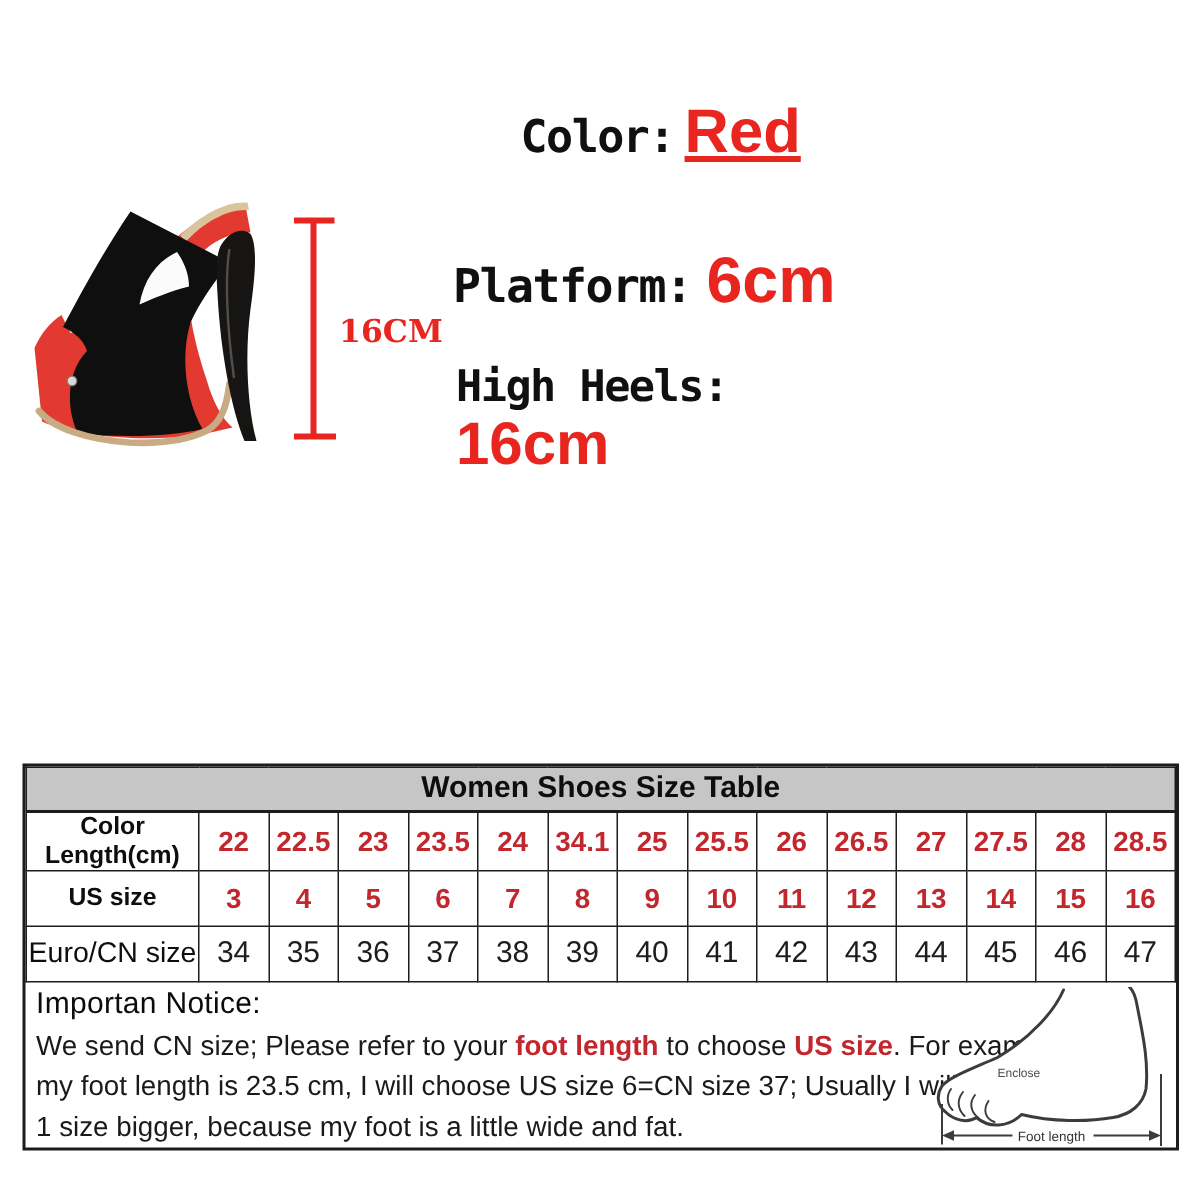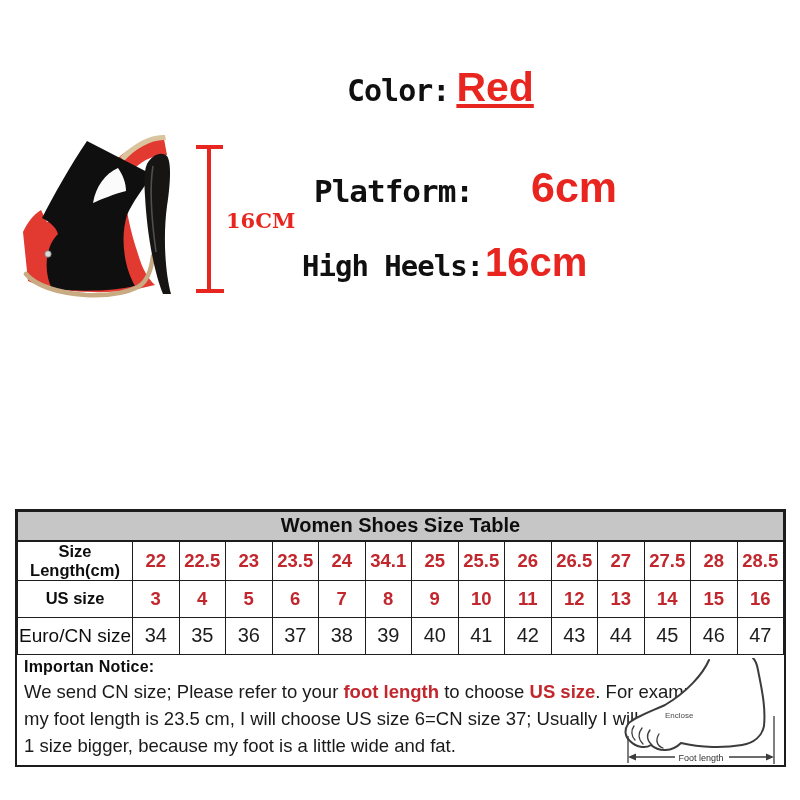--- a/index.html
+++ b/index.html
@@ -13,24 +13,24 @@
   #page{position:relative;width:800px;height:800px;background:#fff;overflow:hidden;
         font-family:"Liberation Sans",sans-serif;color:var(--ink);}
 
   
   .spec-line{position:absolute;display:flex;align-items:baseline;white-space:nowrap;}
   .spec-label{font-family:"DejaVu Sans Mono",monospace;color:#101010;font-weight:bold;letter-spacing:-1px;}
   .spec-value{font-family:"Liberation Sans",sans-serif;font-weight:bold;color:var(--accent-red);}
   #spec-color{left:299px;top:64px;}
   #spec-color .spec-label{font-size:30px;margin-left:48px;}
   #spec-color .spec-value{font-size:41px;margin-left:7px;text-decoration:underline;}
-  #spec-platform{left:314px;top:163px;gap:48px;}
+  #spec-platform{left:302px;top:163px;}
   #spec-platform .spec-label{font-size:31px;}
   #spec-platform .spec-value{font-size:43px;margin-left:10px;}
-  #spec-heels{left:302px;top:240px;}
+  #spec-heels{left:302px;top:240px;flex-direction:column;}
   #spec-heels .spec-label{font-size:29px;}
   #spec-heels .spec-value{font-size:40px;margin-left:2px;}
 
   
   #shoe{position:absolute;left:14px;top:124px;width:185px;height:178px;}
 
   
   #ruler{position:absolute;left:195px;top:144px;width:80px;height:152px;}
   .ruler-part{position:absolute;background:var(--accent-red);}
   #ruler-line{left:12px;top:2px;width:4px;height:146px;}
@@ -47,21 +47,21 @@
   .title-cell{height:29px;background:var(--header-gray);font-weight:bold;font-size:20px;
               color:#0e0e0e;border-bottom:2px solid #1c1c1c;}
   tbody tr{height:37px;}
   .row-label{font-weight:bold;font-size:16.5px;color:#0e0e0e;}
   .row-label.normal{font-weight:normal;font-size:19px;}
   .val-red{color:var(--table-red);font-weight:bold;font-size:18.5px;}
   .val-black{color:#1d1d1d;font-weight:normal;font-size:20px;}
 
   
   #notice{position:relative;height:114px;padding:3px 0 0 7px;}
-  #notice-title{font-weight:bold;font-size:16px;color:#0c0c0c;letter-spacing:0.2px;}
+  #notice-title{font-weight:normal;font-size:20px;color:#0c0c0c;letter-spacing:0.2px;}
   #notice-text{font-size:18.5px;line-height:27px;color:#1a1a1a;margin-top:2px;}
   #notice-text .seg-line{white-space:nowrap;display:block;}
   #notice-text .red{color:var(--table-red);font-weight:bold;}
   #foot-diagram{position:absolute;right:3px;bottom:3px;width:158px;height:108px;}
 
   svg text{font-family:"Liberation Sans",sans-serif;}
 </style>
 </head>
 <body>
 
@@ -131,21 +131,21 @@
           <col>
           <col>
         </colgroup>
       <thead>
         <tr>
           <th class="title-cell" id="table-title-cell" colspan="15">Women Shoes Size Table</th>
         </tr>
       </thead>
       <tbody>
           <tr>
-            <th class="row-label">Size Length(cm)</th>
+            <th class="row-label">Color Length(cm)</th>
             <td class="val-red">22</td>
             <td class="val-red">22.5</td>
             <td class="val-red">23</td>
             <td class="val-red">23.5</td>
             <td class="val-red">24</td>
             <td class="val-red">34.1</td>
             <td class="val-red">25</td>
             <td class="val-red">25.5</td>
             <td class="val-red">26</td>
             <td class="val-red">26.5</td>

